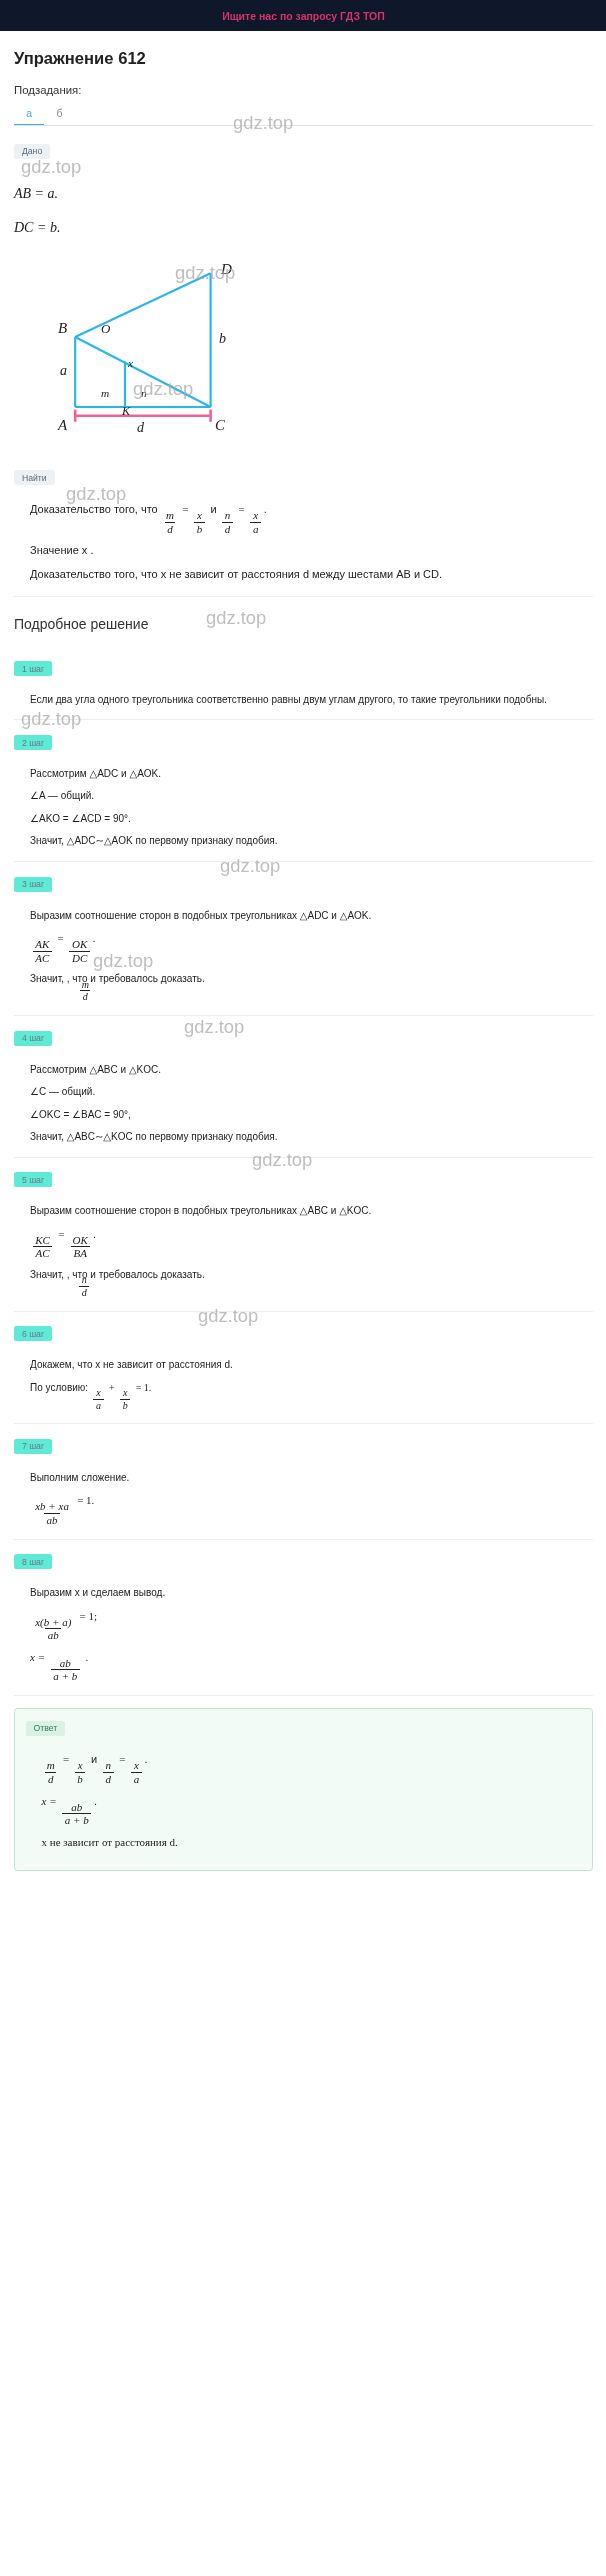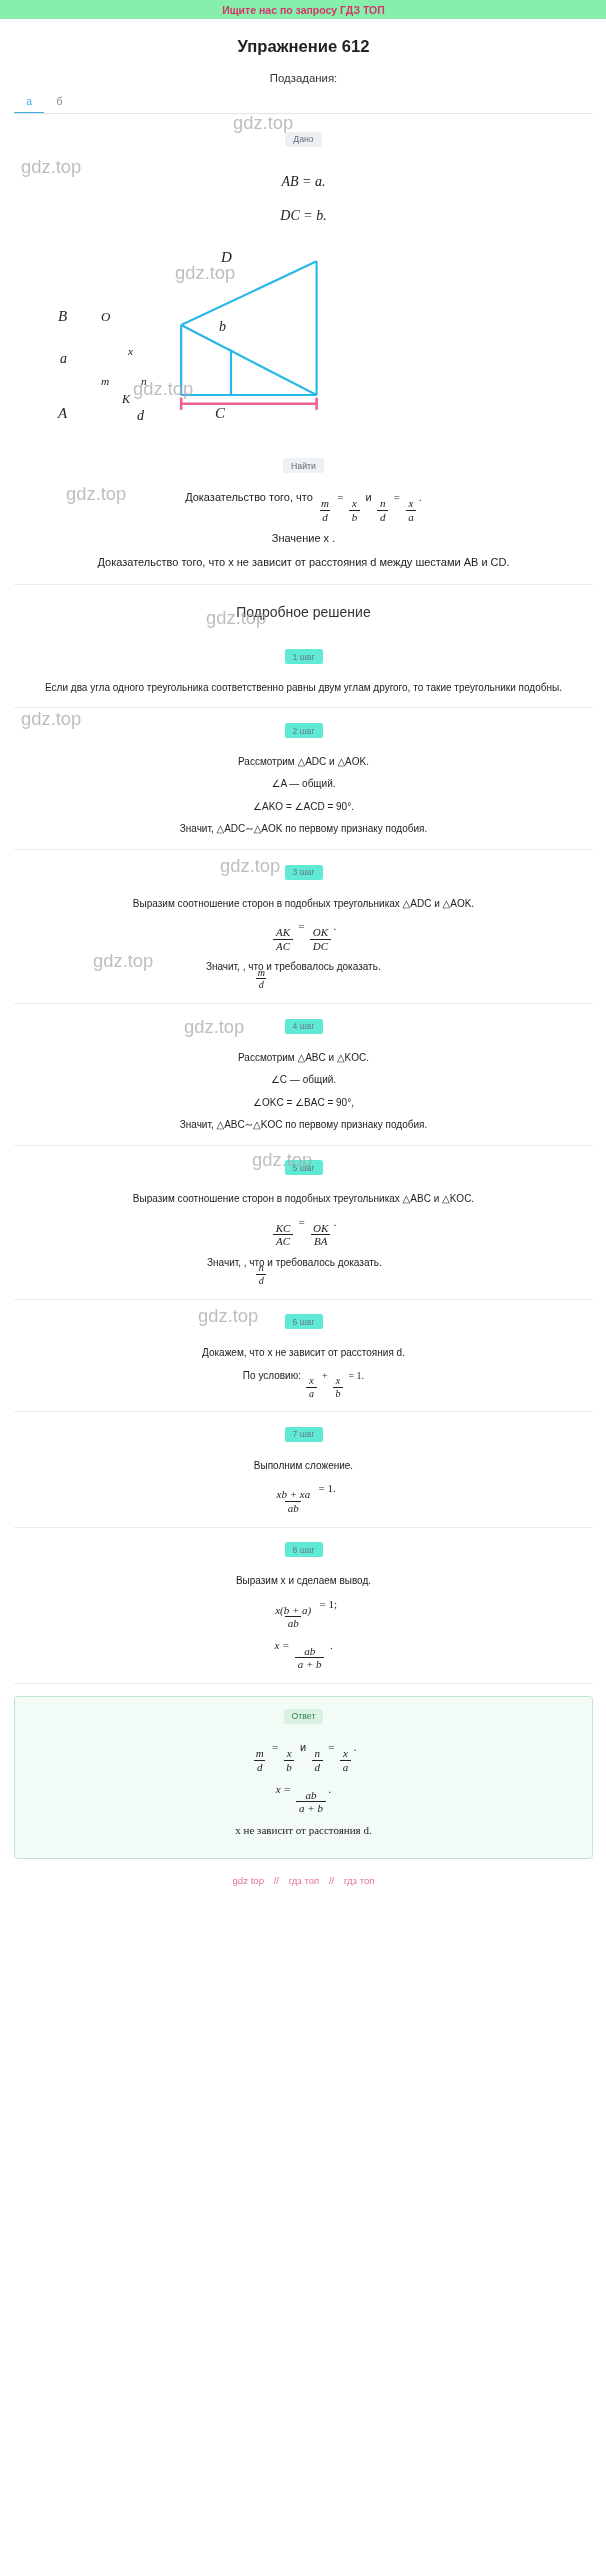--- a/index.html
+++ b/index.html
@@ -7,34 +7,34 @@
   body {
     width: 607px;
     font-family: "Liberation Sans", sans-serif;
     background: #ffffff;
     color: #222222;
   }
   .page { width: 607px; position: relative; }
 
   
   .top-banner {
-    height: 19px;
-    background: #86efac;
+    height: 31px;
+    background: #0f172a;
     display: flex;
     align-items: center;
     justify-content: center;
   }
   .top-banner a {
     color: #d6336c;
     font-size: 10.5px;
     font-weight: bold;
     text-decoration: none;
   }
 
-  .content { padding: 10.5px 14px 0 14px; text-align: center; }
+  .content { padding: 10.5px 14px 0 14px; }
 
   h1.title {
     font-size: 16.6px;
     font-weight: bold;
     color: #222;
     margin: 7px 0 15.7px 0;
   }
 
   .subtask-label {
     font-size: 11.4px;
@@ -377,27 +377,20 @@
         <span class="frac">
           <span class="num">ab</span>
             <span class="den">a + b</span>
         </span><span>.</span>
       </div>
       <div class="para mathup">x не зависит от расстояния d.</div>
     </div>
 
   </div>
 
-  <div class="footer">
-    <span>gdz top</span>
-    <span class="sl">//</span>
-    <span>гдз топ</span>
-    <span class="sl">//</span>
-    <span>гдз топ</span>
-  </div>
 
   <div id="wm-layer">
       <div class="wm" style="left: 233px; top: 112px;">gdz.top</div>
       <div class="wm" style="left: 21px; top: 156px;">gdz.top</div>
       <div class="wm" style="left: 175px; top: 262px;">gdz.top</div>
       <div class="wm" style="left: 133px; top: 378px;">gdz.top</div>
       <div class="wm" style="left: 66px; top: 483px;">gdz.top</div>
       <div class="wm" style="left: 206px; top: 607px;">gdz.top</div>
       <div class="wm" style="left: 21px; top: 708px;">gdz.top</div>
       <div class="wm" style="left: 220px; top: 855px;">gdz.top</div>

